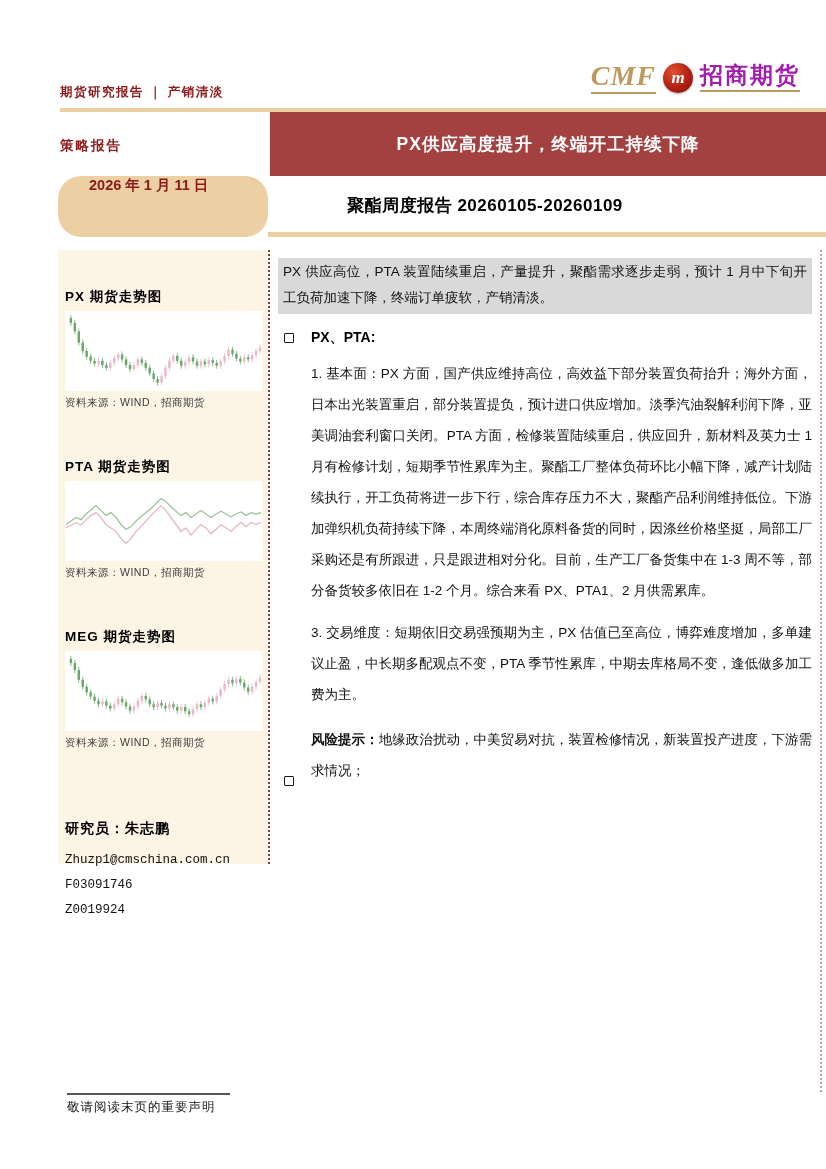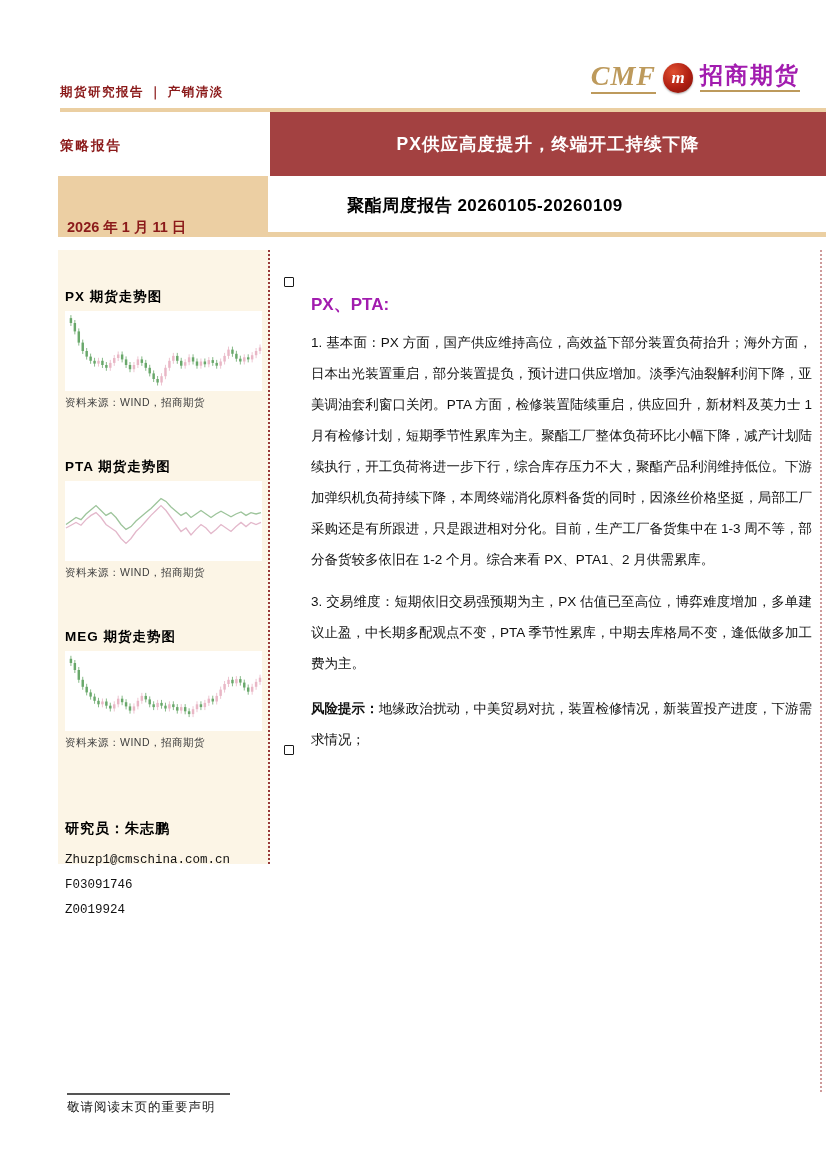--- a/index.html
+++ b/index.html
@@ -37,21 +37,21 @@
   .rule-top { position:absolute; left:60px; right:0; top:108px; height:4px; background:#EBCFA2; }
   .banner {
     position:absolute; left:270px; top:112px; width:608px; height:64px;
     background:#A34141; color:#ffffff; font-size:17.5px; font-weight:bold;
     display:flex; align-items:center; justify-content:center;
     padding-right:52px; letter-spacing:1px;
   }
   .report-type { position:absolute; left:60px; top:137px; font-size:13.5px; font-weight:bold; color:#8B1A1A; letter-spacing:2px; }
   .date-bar {
     position:absolute; left:58px; top:176px; width:210px; height:61px;
-    background:#ECCFA3; display:flex; align-items:flex-end; padding-left:9px;
+    background:#ECCFA3; display:flex; align-items:flex-start; padding-left:31px;border-radius:23px;
   }
   .date-bar span { font-size:14.5px; font-weight:bold; color:#8B1A1A; }
   .report-title {
     position:absolute; left:270px; top:194px; width:430px; text-align:center;
     font-size:17px; font-weight:bold; color:#000; letter-spacing:0.5px;
   }
   .rule-mid { position:absolute; left:268px; top:232px; width:558px; height:5px; background:#EBCFA2; }
   
   .sidebar {
     position:absolute; left:58px; top:250px; width:212px; height:614px;
@@ -73,21 +73,21 @@
   .main { position:absolute; left:278px; top:258px; width:534px; }
   .summary-box {
     background:#D9D9D9; padding:1px 5px 3px 5px;
     font-size:13.5px; line-height:26px; text-align:justify; color:#111;
   }
   .section-head { display:flex; align-items:flex-start; margin-top:15px; }
   .sq-bullet {
     width:10px; height:10px; border:1.6px solid #1a1a1a; border-radius:1px;
     margin:4px 0 0 6px; flex:0 0 auto;
   }
-  .section-head .sec-label { margin-left:17px; font-size:17px; font-weight:bold; color:#a21caf;margin-top:20px; }
+  .section-head .sec-label { margin-left:17px; font-size:14px; font-weight:bold; color:#000000; }
   .para {
     margin:11px 0 0 33px; font-size:13.5px; line-height:31px;
     text-align:justify; color:#111;
   }
   .risk-row { display:flex; align-items:flex-end; margin-top:14px; }
   .risk-text { margin-left:17px; flex:1; font-size:13.5px; line-height:31px; text-align:justify; color:#111; }
   .risk-text b { font-weight:bold; }
   
   .footer-line { position:absolute; left:67px; top:1093px; width:163px; height:2px; background:#555; }
   .footer-text { position:absolute; left:67px; top:1099px; font-size:12.5px; color:#111; letter-spacing:1px; }
@@ -347,20 +347,21 @@
       <div class="contact-line">Zhuzp1@cmschina.com.cn</div>
       <div class="contact-line">F03091746</div>
       <div class="contact-line">Z0019924</div>
     </div>
   </div>
 
   <div class="right-dotted"></div>
 
   <div class="main">
 
+    <div class="summary-box">PX 供应高位，PTA 装置陆续重启，产量提升，聚酯需求逐步走弱，预计 1 月中下旬开工负荷加速下降，终端订单疲软，产销清淡。</div>
 
     <div class="section-head">
       <span class="sq-bullet"></span>
       <span class="sec-label">PX、PTA:</span>
     </div>
 
     <div class="para">1. 基本面：PX 方面，国产供应维持高位，高效益下部分装置负荷抬升；海外方面，日本出光装置重启，部分装置提负，预计进口供应增加。淡季汽油裂解利润下降，亚美调油套利窗口关闭。PTA 方面，检修装置陆续重启，供应回升，新材料及英力士 1 月有检修计划，短期季节性累库为主。聚酯工厂整体负荷环比小幅下降，减产计划陆续执行，开工负荷将进一步下行，综合库存压力不大，聚酯产品利润维持低位。下游加弹织机负荷持续下降，本周终端消化原料备货的同时，因涤丝价格坚挺，局部工厂采购还是有所跟进，只是跟进相对分化。目前，生产工厂备货集中在 1-3 周不等，部分备货较多依旧在 1-2 个月。综合来看 PX、PTA1、2 月供需累库。</div>
     <div class="para">3. 交易维度：短期依旧交易强预期为主，PX 估值已至高位，博弈难度增加，多单建议止盈，中长期多配观点不变，PTA 季节性累库，中期去库格局不变，逢低做多加工费为主。</div>
 
     <div class="risk-row">

